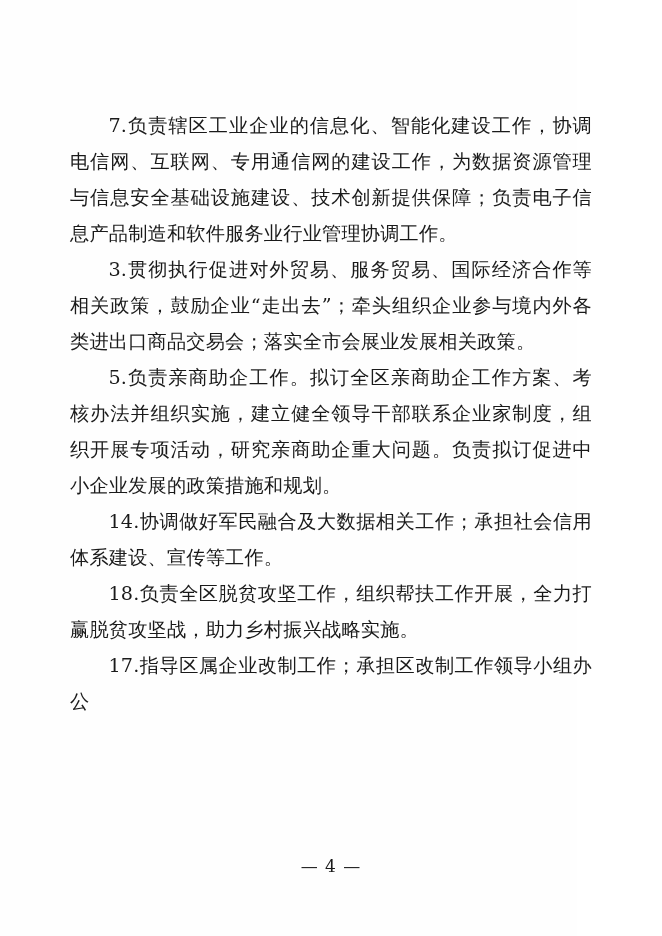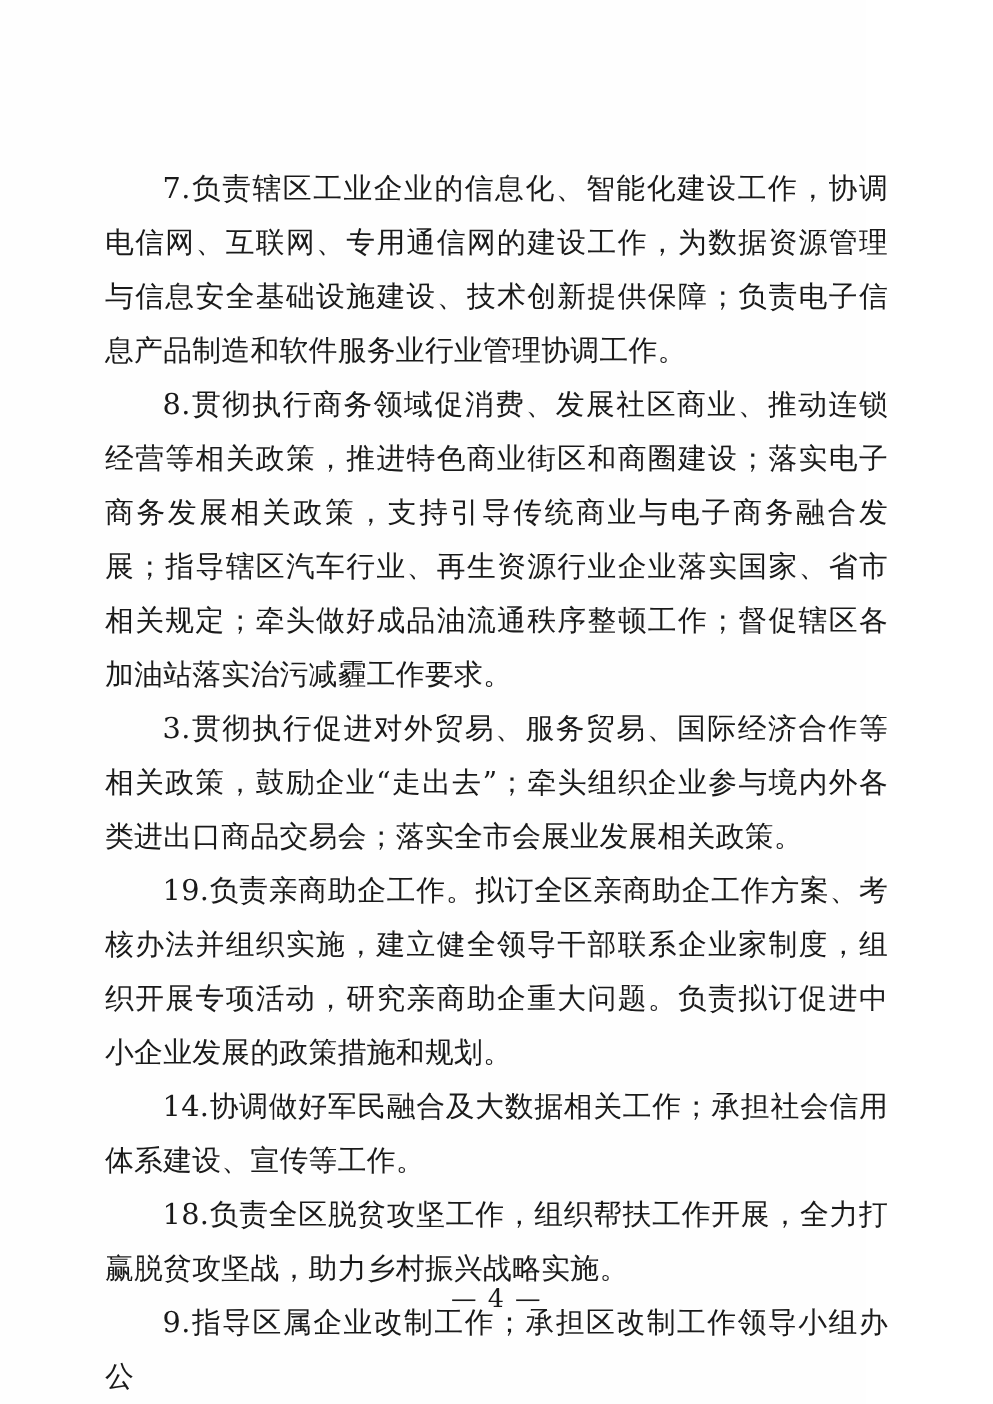--- a/index.html
+++ b/index.html
@@ -48,21 +48,20 @@
     letter-spacing: 1px;
     font-family: "DejaVu Serif", "Liberation Serif", serif;
   }
 </style>
 </head>
 <body>
 
 <div class="page">
   <div class="content">
     <p class="para">7.负责辖区工业企业的信息化、智能化建设工作，协调电信网、互联网、专用通信网的建设工作，为数据资源管理与信息安全基础设施建设、技术创新提供保障；负责电子信息产品制造和软件服务业行业管理协调工作。</p>
-    <p class="para">8.贯彻执行商务领域促消费、发展社区商业、推动连锁经营等相关政策，推进特色商业街区和商圈建设；落实电子商务发展相关政策，支持引导传统商业与电子商务融合发展；指导辖区汽车行业、再生资源行业企业落实国家、省市相关规定；牵头做好成品油流通秩序整顿工作；督促辖区各加油站落实治污减霾工作要求。</p>
     <p class="para">3.贯彻执行促进对外贸易、服务贸易、国际经济合作等相关政策，鼓励企业“走出去”；牵头组织企业参与境内外各类进出口商品交易会；落实全市会展业发展相关政策。</p>
-    <p class="para">19.负责亲商助企工作。拟订全区亲商助企工作方案、考核办法并组织实施，建立健全领导干部联系企业家制度，组织开展专项活动，研究亲商助企重大问题。负责拟订促进中小企业发展的政策措施和规划。</p>
+    <p class="para">5.负责亲商助企工作。拟订全区亲商助企工作方案、考核办法并组织实施，建立健全领导干部联系企业家制度，组织开展专项活动，研究亲商助企重大问题。负责拟订促进中小企业发展的政策措施和规划。</p>
     <p class="para">14.协调做好军民融合及大数据相关工作；承担社会信用体系建设、宣传等工作。</p>
     <p class="para">18.负责全区脱贫攻坚工作，组织帮扶工作开展，全力打赢脱贫攻坚战，助力乡村振兴战略实施。</p>
-    <p class="para">9.指导区属企业改制工作；承担区改制工作领导小组办公</p>
+    <p class="para">17.指导区属企业改制工作；承担区改制工作领导小组办公</p>
   </div>
   <div class="footer">— 4 —</div>
 </div>
 
 </body></html>

